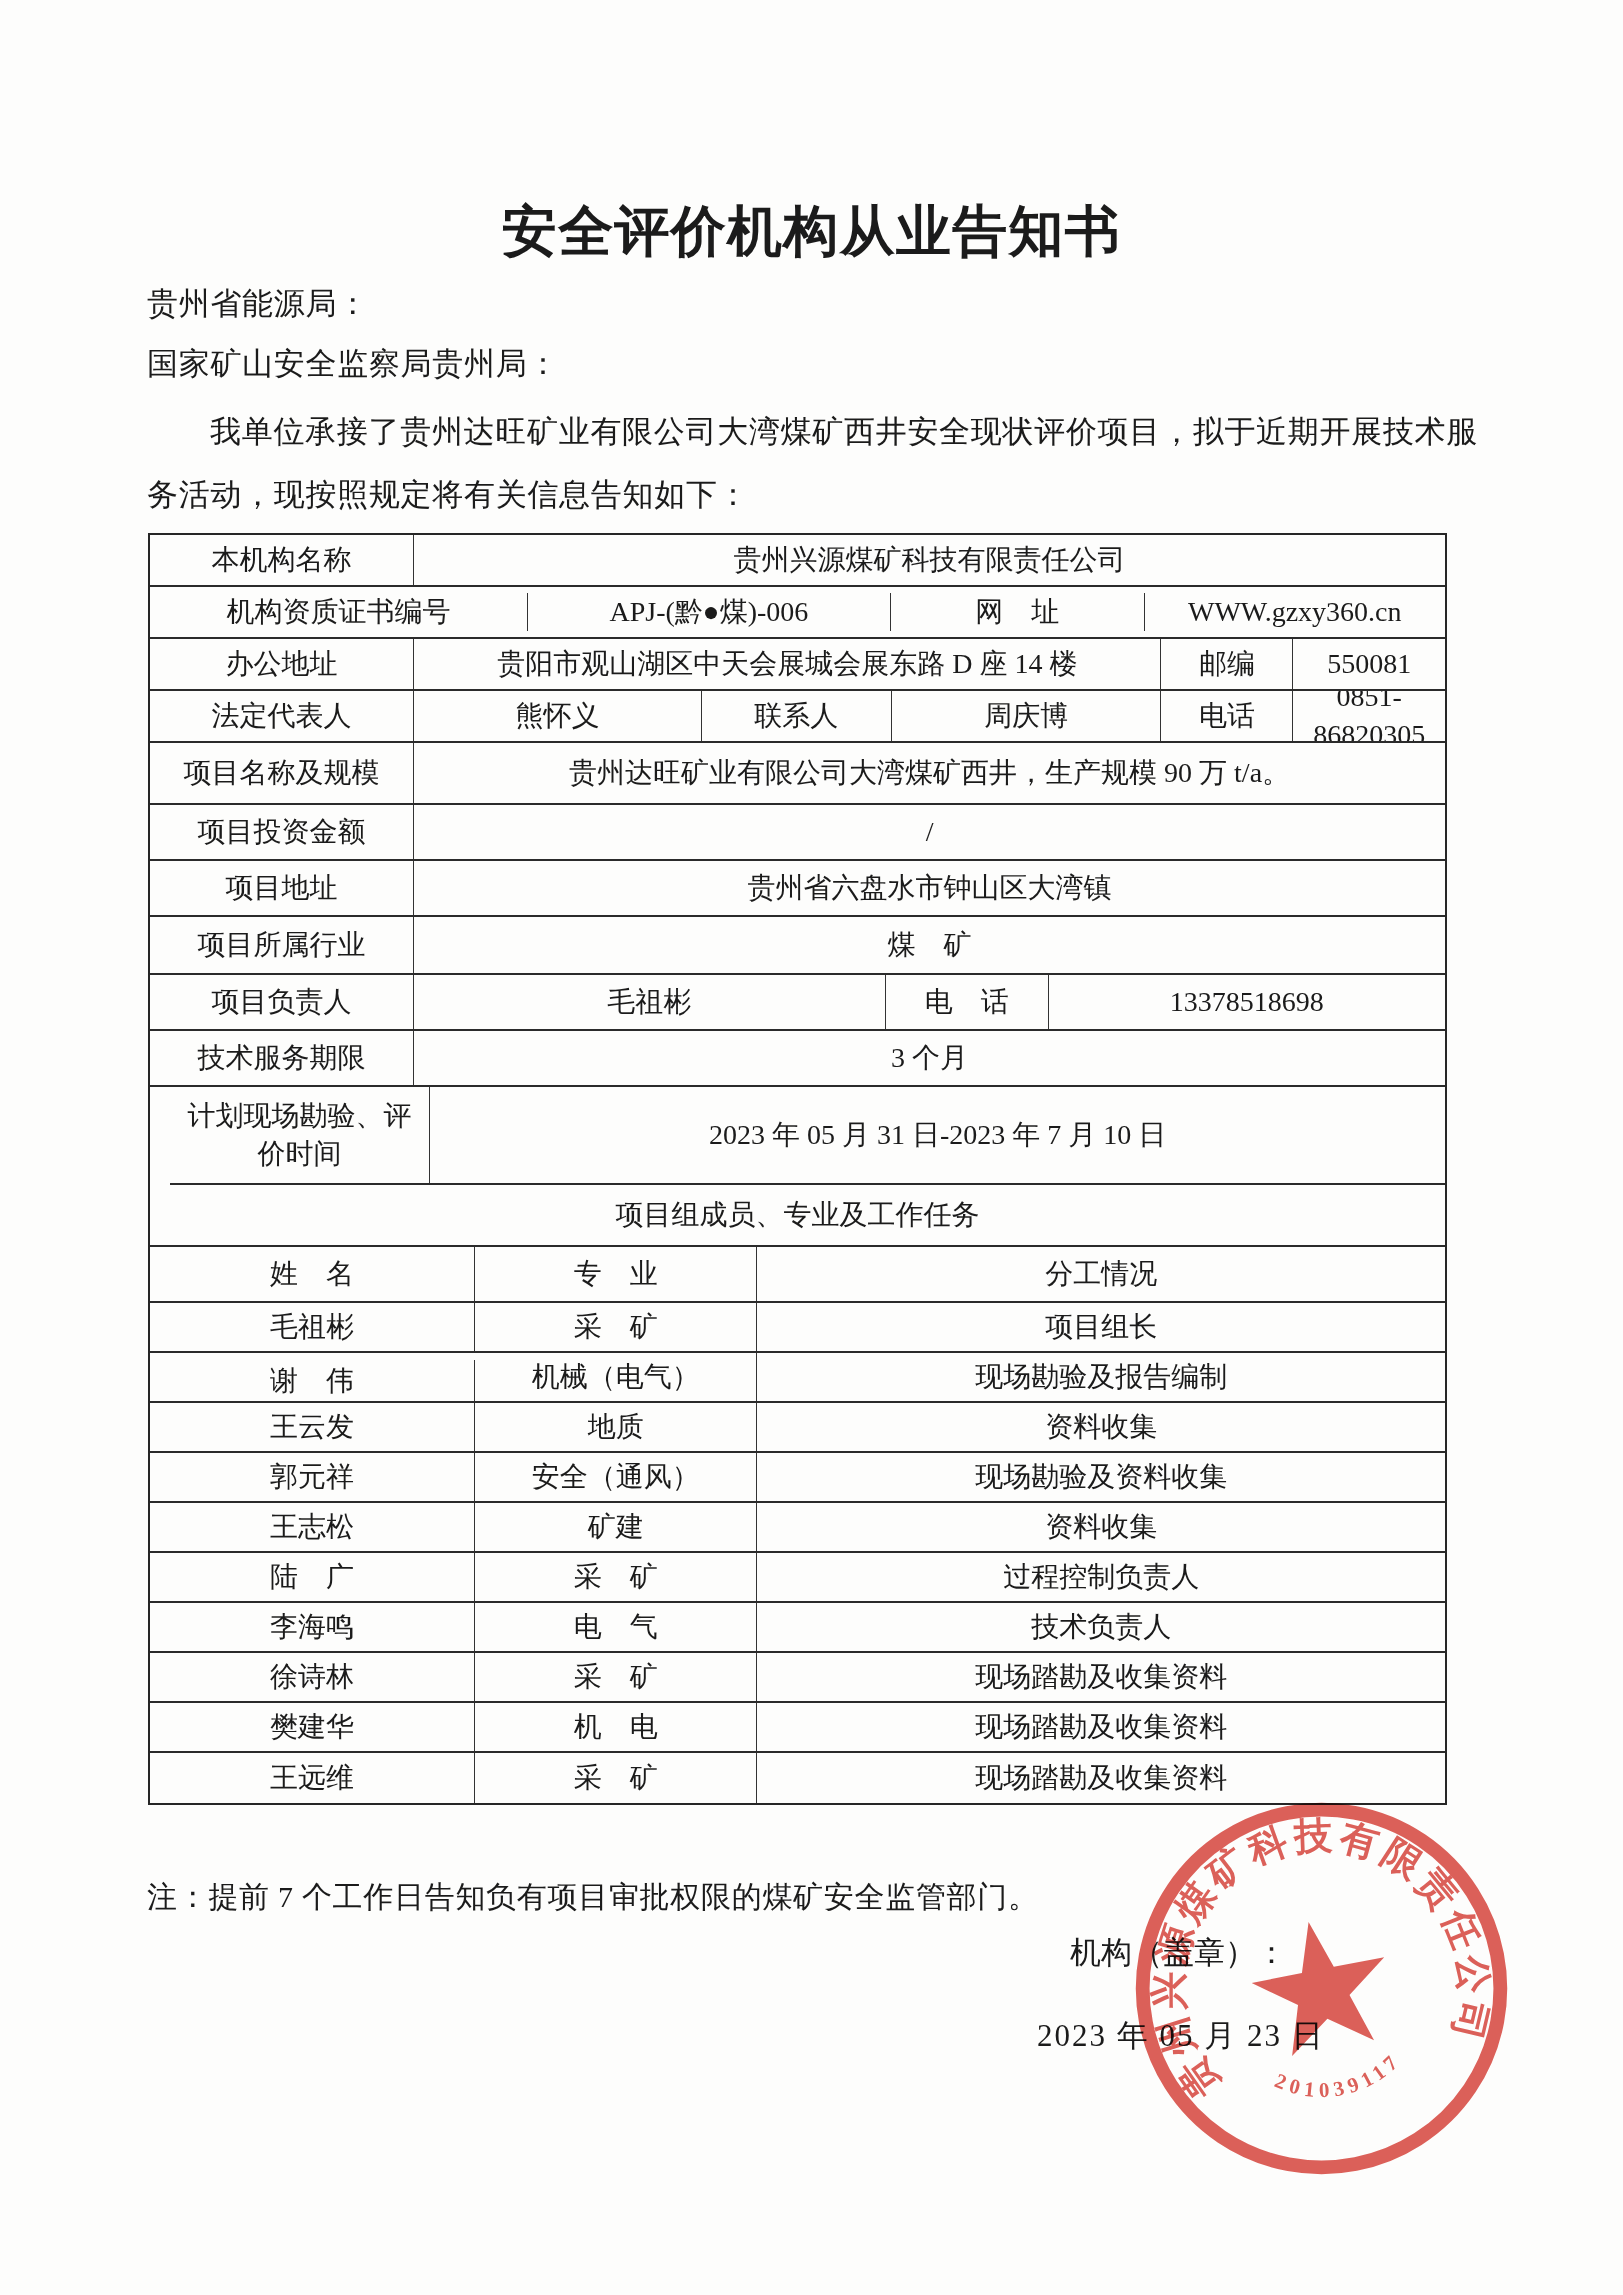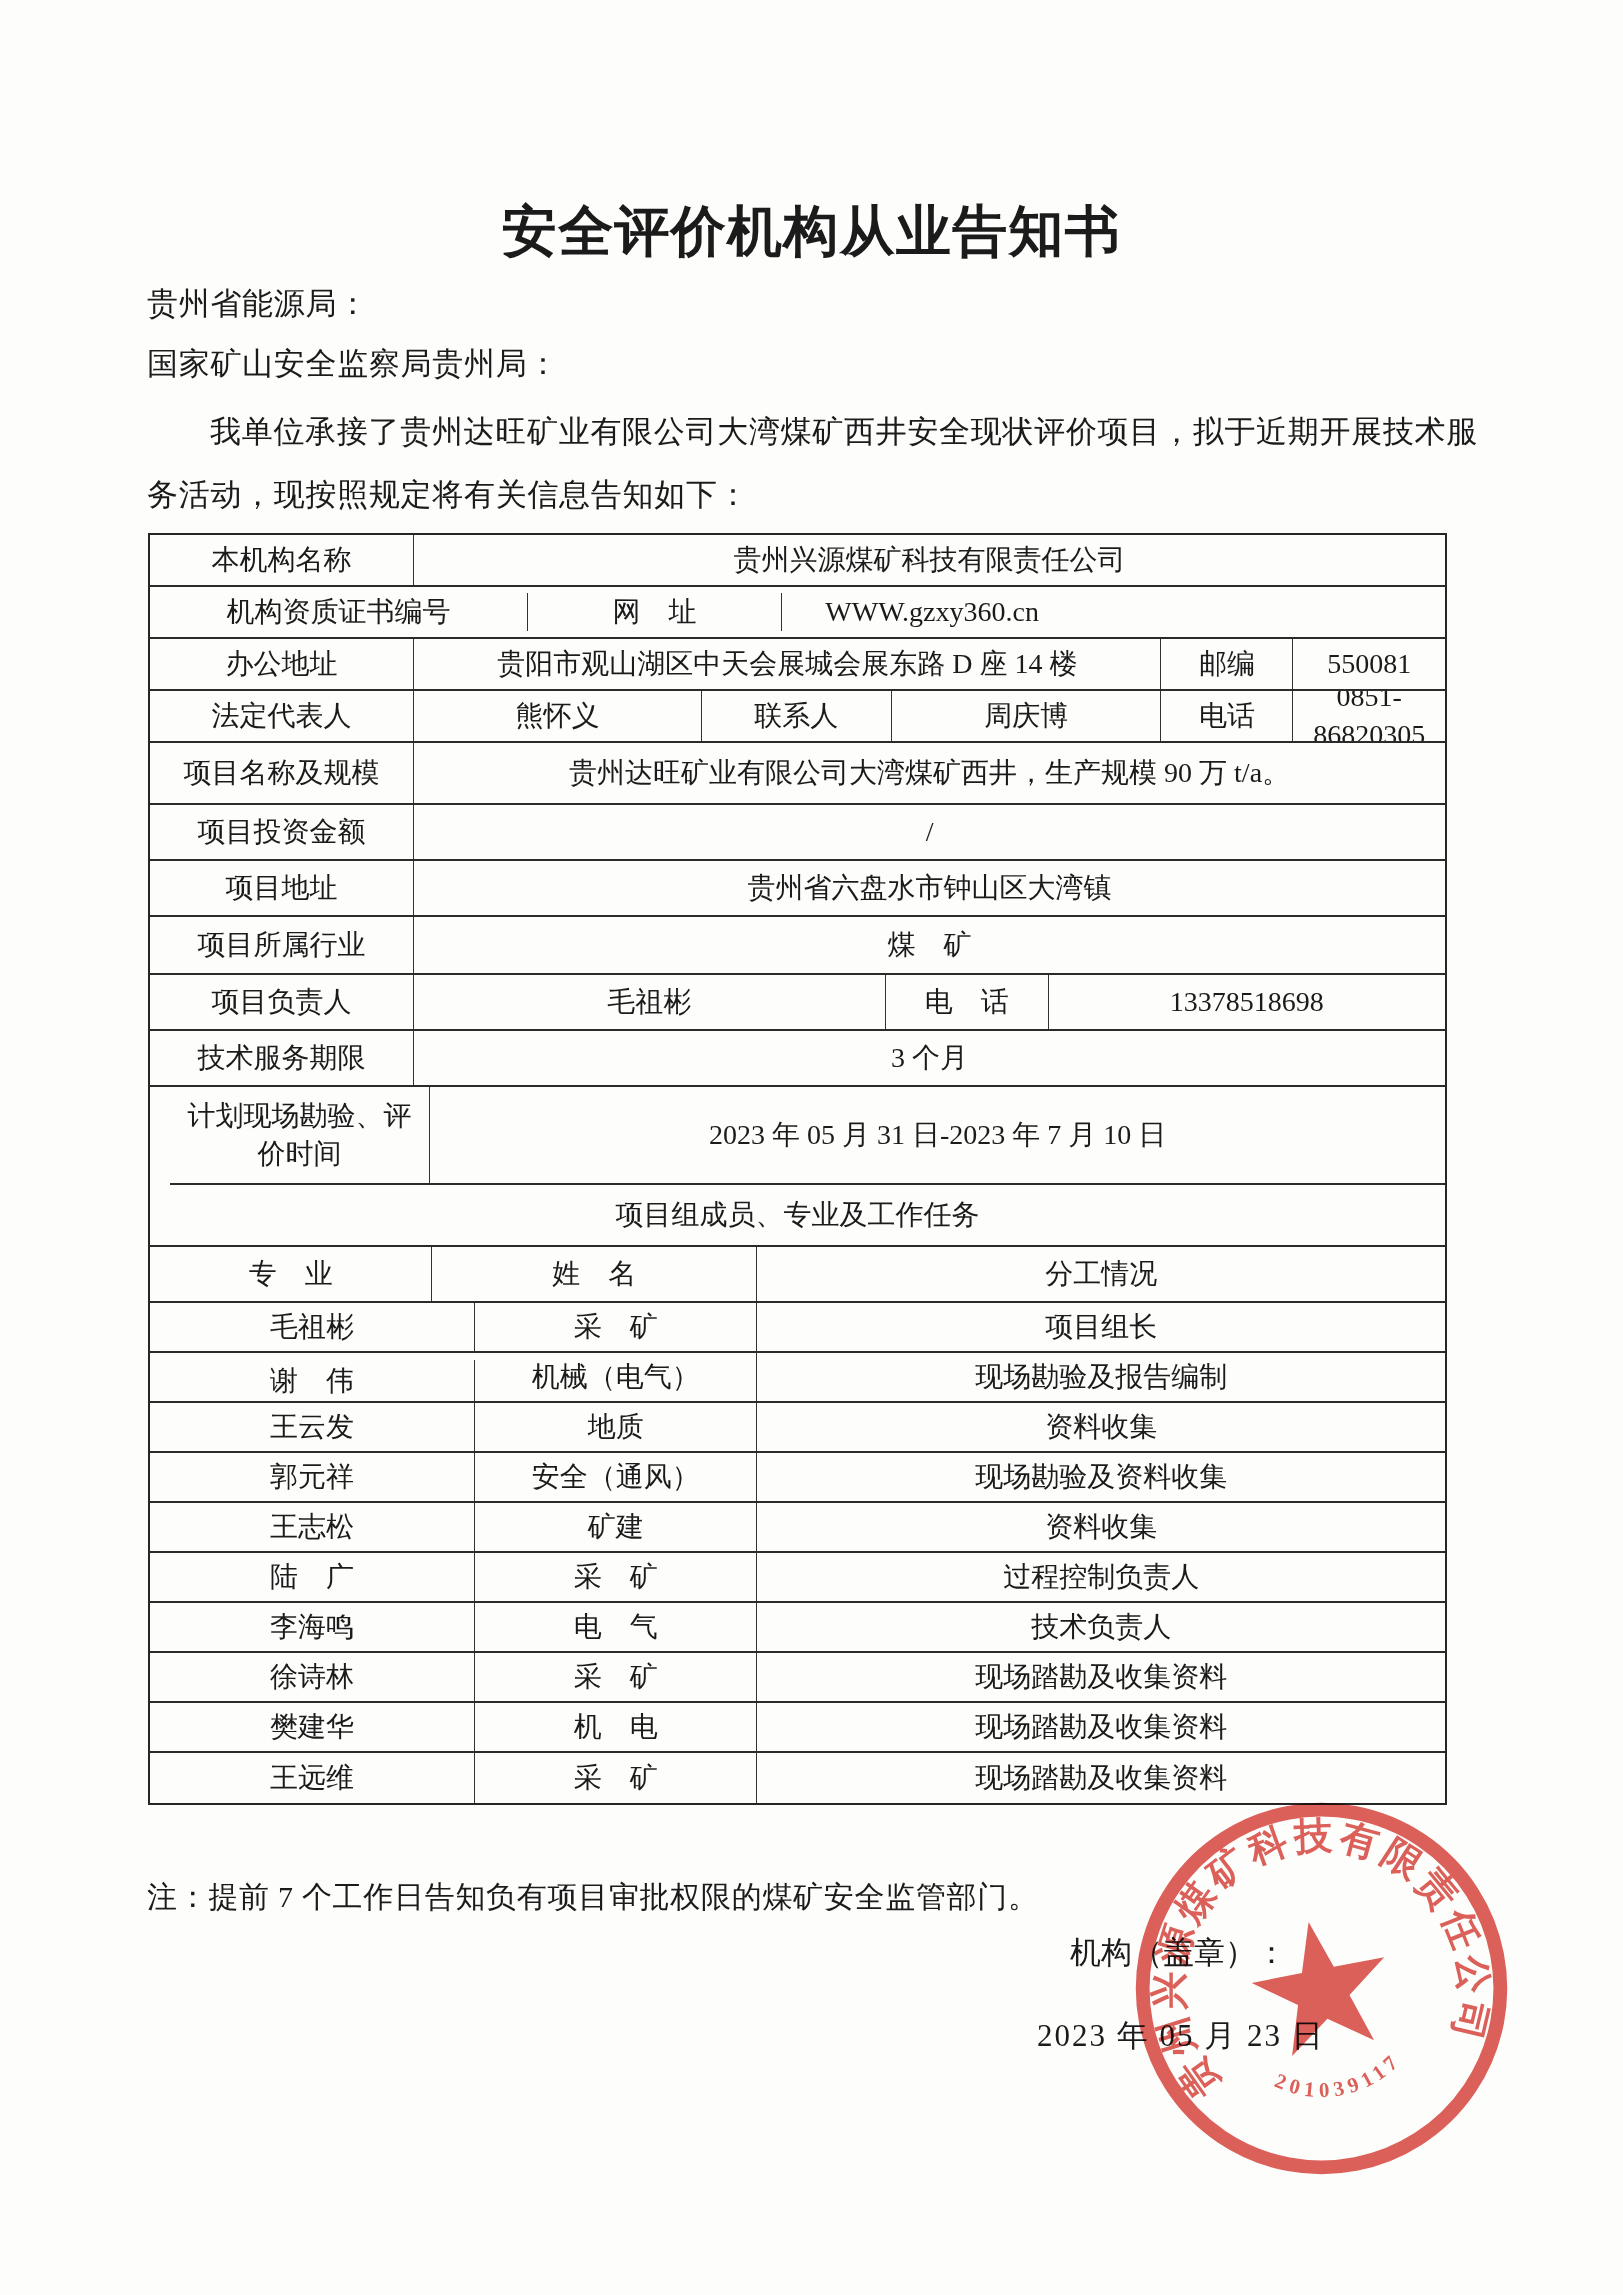--- a/index.html
+++ b/index.html
@@ -58,20 +58,21 @@
   <div class="para-line p1">我单位承接了贵州达旺矿业有限公司大湾煤矿西井安全现状评价项目，拟于近期开展技术服</div>
   <div class="para-line p2">务活动，现按照规定将有关信息告知如下：</div>
 
   <div class="info-table" id="info-table">
       <div class="t-row" style="height: 52px;">
         <div class="t-cell" style="width: 20.4%;">本机构名称</div>
         <div class="t-cell" style="width: 79.6%;">贵州兴源煤矿科技有限责任公司</div>
       </div>
       <div class="t-row" style="height: 52px; align-items: center;">
         <div class="t-cell" style="width: 29.2%;">机构资质证书编号</div>
+        <div class="t-cell" style="width: 28%;">APJ-(黔●煤)-006</div>
         <div class="t-cell" style="width: 19.6%;">网　址</div>
         <div class="t-cell" style="width: 23.2%;">WWW.gzxy360.cn</div>
       </div>
       <div class="t-row" style="height: 52px;">
         <div class="t-cell" style="width: 20.4%;">办公地址</div>
         <div class="t-cell" style="width: 57.7%;">贵阳市观山湖区中天会展城会展东路 D 座 14 楼</div>
         <div class="t-cell" style="width: 10.2%;">邮编</div>
         <div class="t-cell" style="width: 11.7%;">550081</div>
       </div>
       <div class="t-row" style="height: 52px;">
@@ -109,22 +110,22 @@
         <div class="t-cell" style="width: 79.6%;">3 个月</div>
       </div>
       <div class="t-row" style="height: 98px; margin-left: 20px;">
         <div class="t-cell" style="width: 20.4%;">计划现场勘验、评价时间</div>
         <div class="t-cell" style="width: 79.6%;">2023 年 05 月 31 日-2023 年 7 月 10 日</div>
       </div>
       <div class="t-row" style="height: 62px;">
         <div class="t-cell" style="width: 100%;">项目组成员、专业及工作任务</div>
       </div>
       <div class="t-row" style="height: 56px;">
+        <div class="t-cell" style="width: 25.1%;">姓　名</div>
         <div class="t-cell" style="width: 21.8%;">专　业</div>
-        <div class="t-cell" style="width: 25.1%;">姓　名</div>
         <div class="t-cell" style="width: 53.1%;">分工情况</div>
       </div>
       <div class="t-row" style="height: 50px;">
         <div class="t-cell" style="width: 25.1%;">毛祖彬</div>
         <div class="t-cell" style="width: 21.8%;">采　矿</div>
         <div class="t-cell" style="width: 53.1%;">项目组长</div>
       </div>
       <div class="t-row" style="height: 50px;">
         <div class="t-cell" style="width: 25.1%; margin-top: 7px;">谢　伟</div>
         <div class="t-cell" style="width: 21.8%;">机械（电气）</div>

